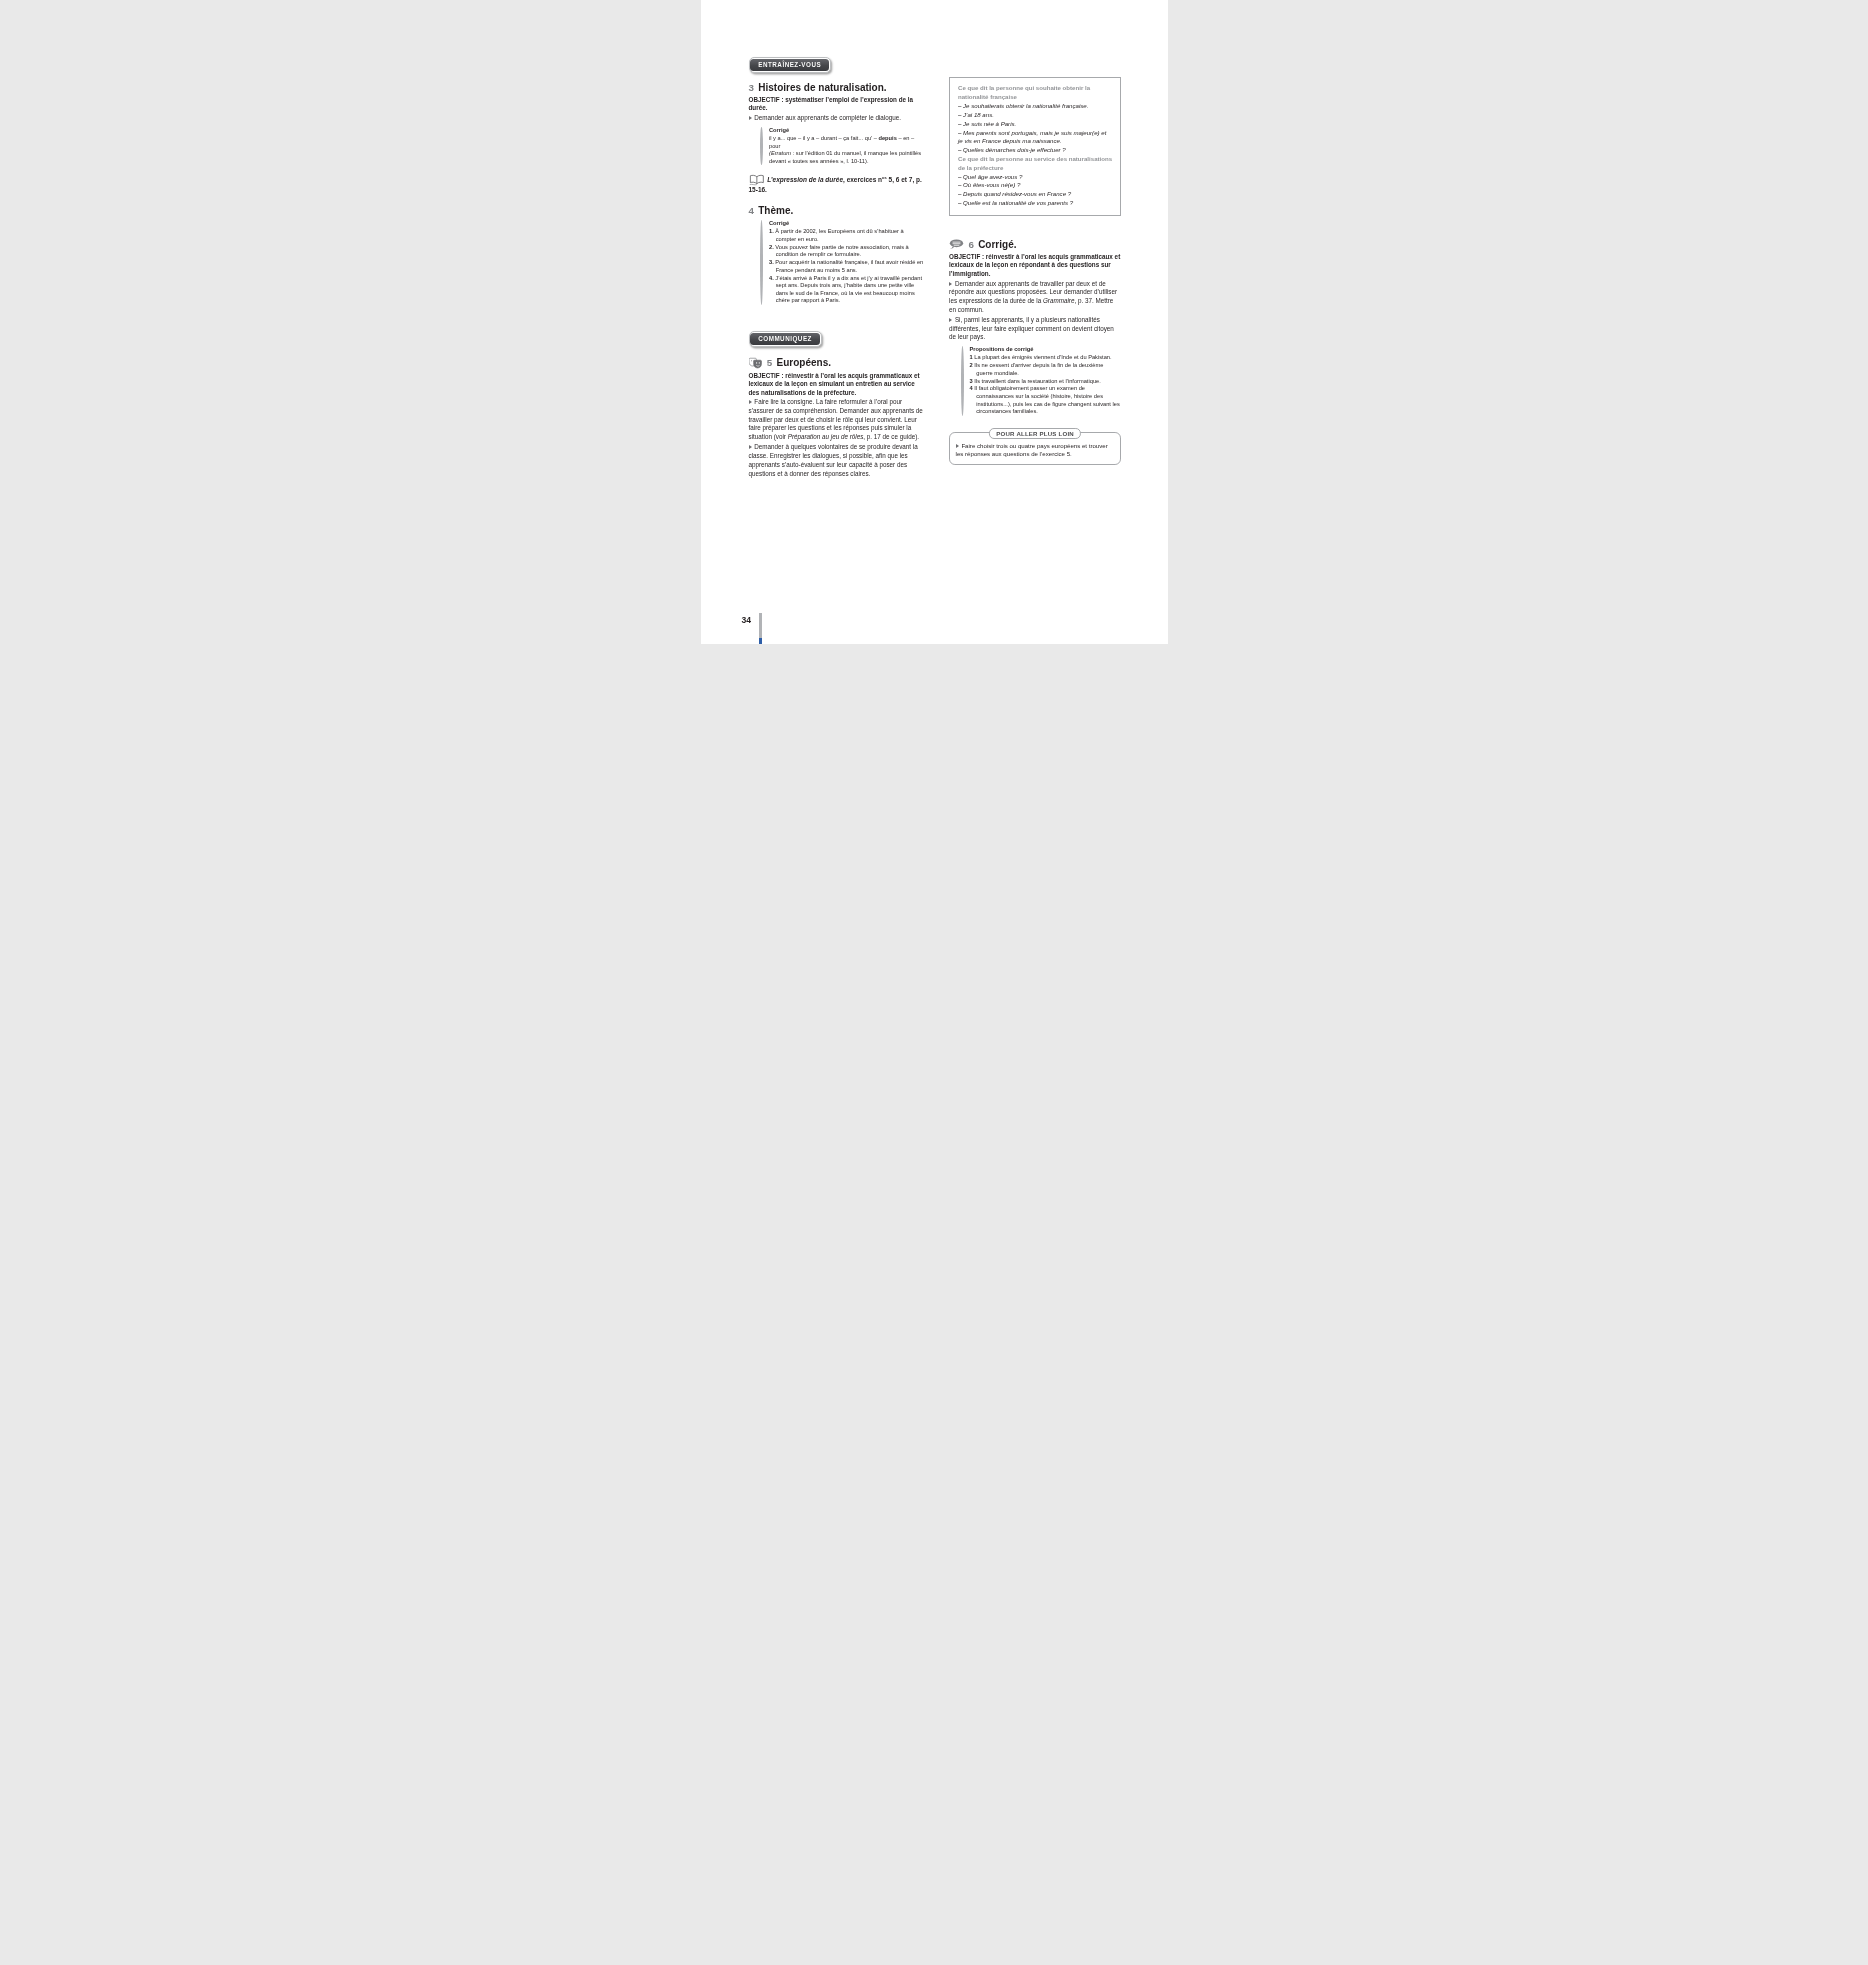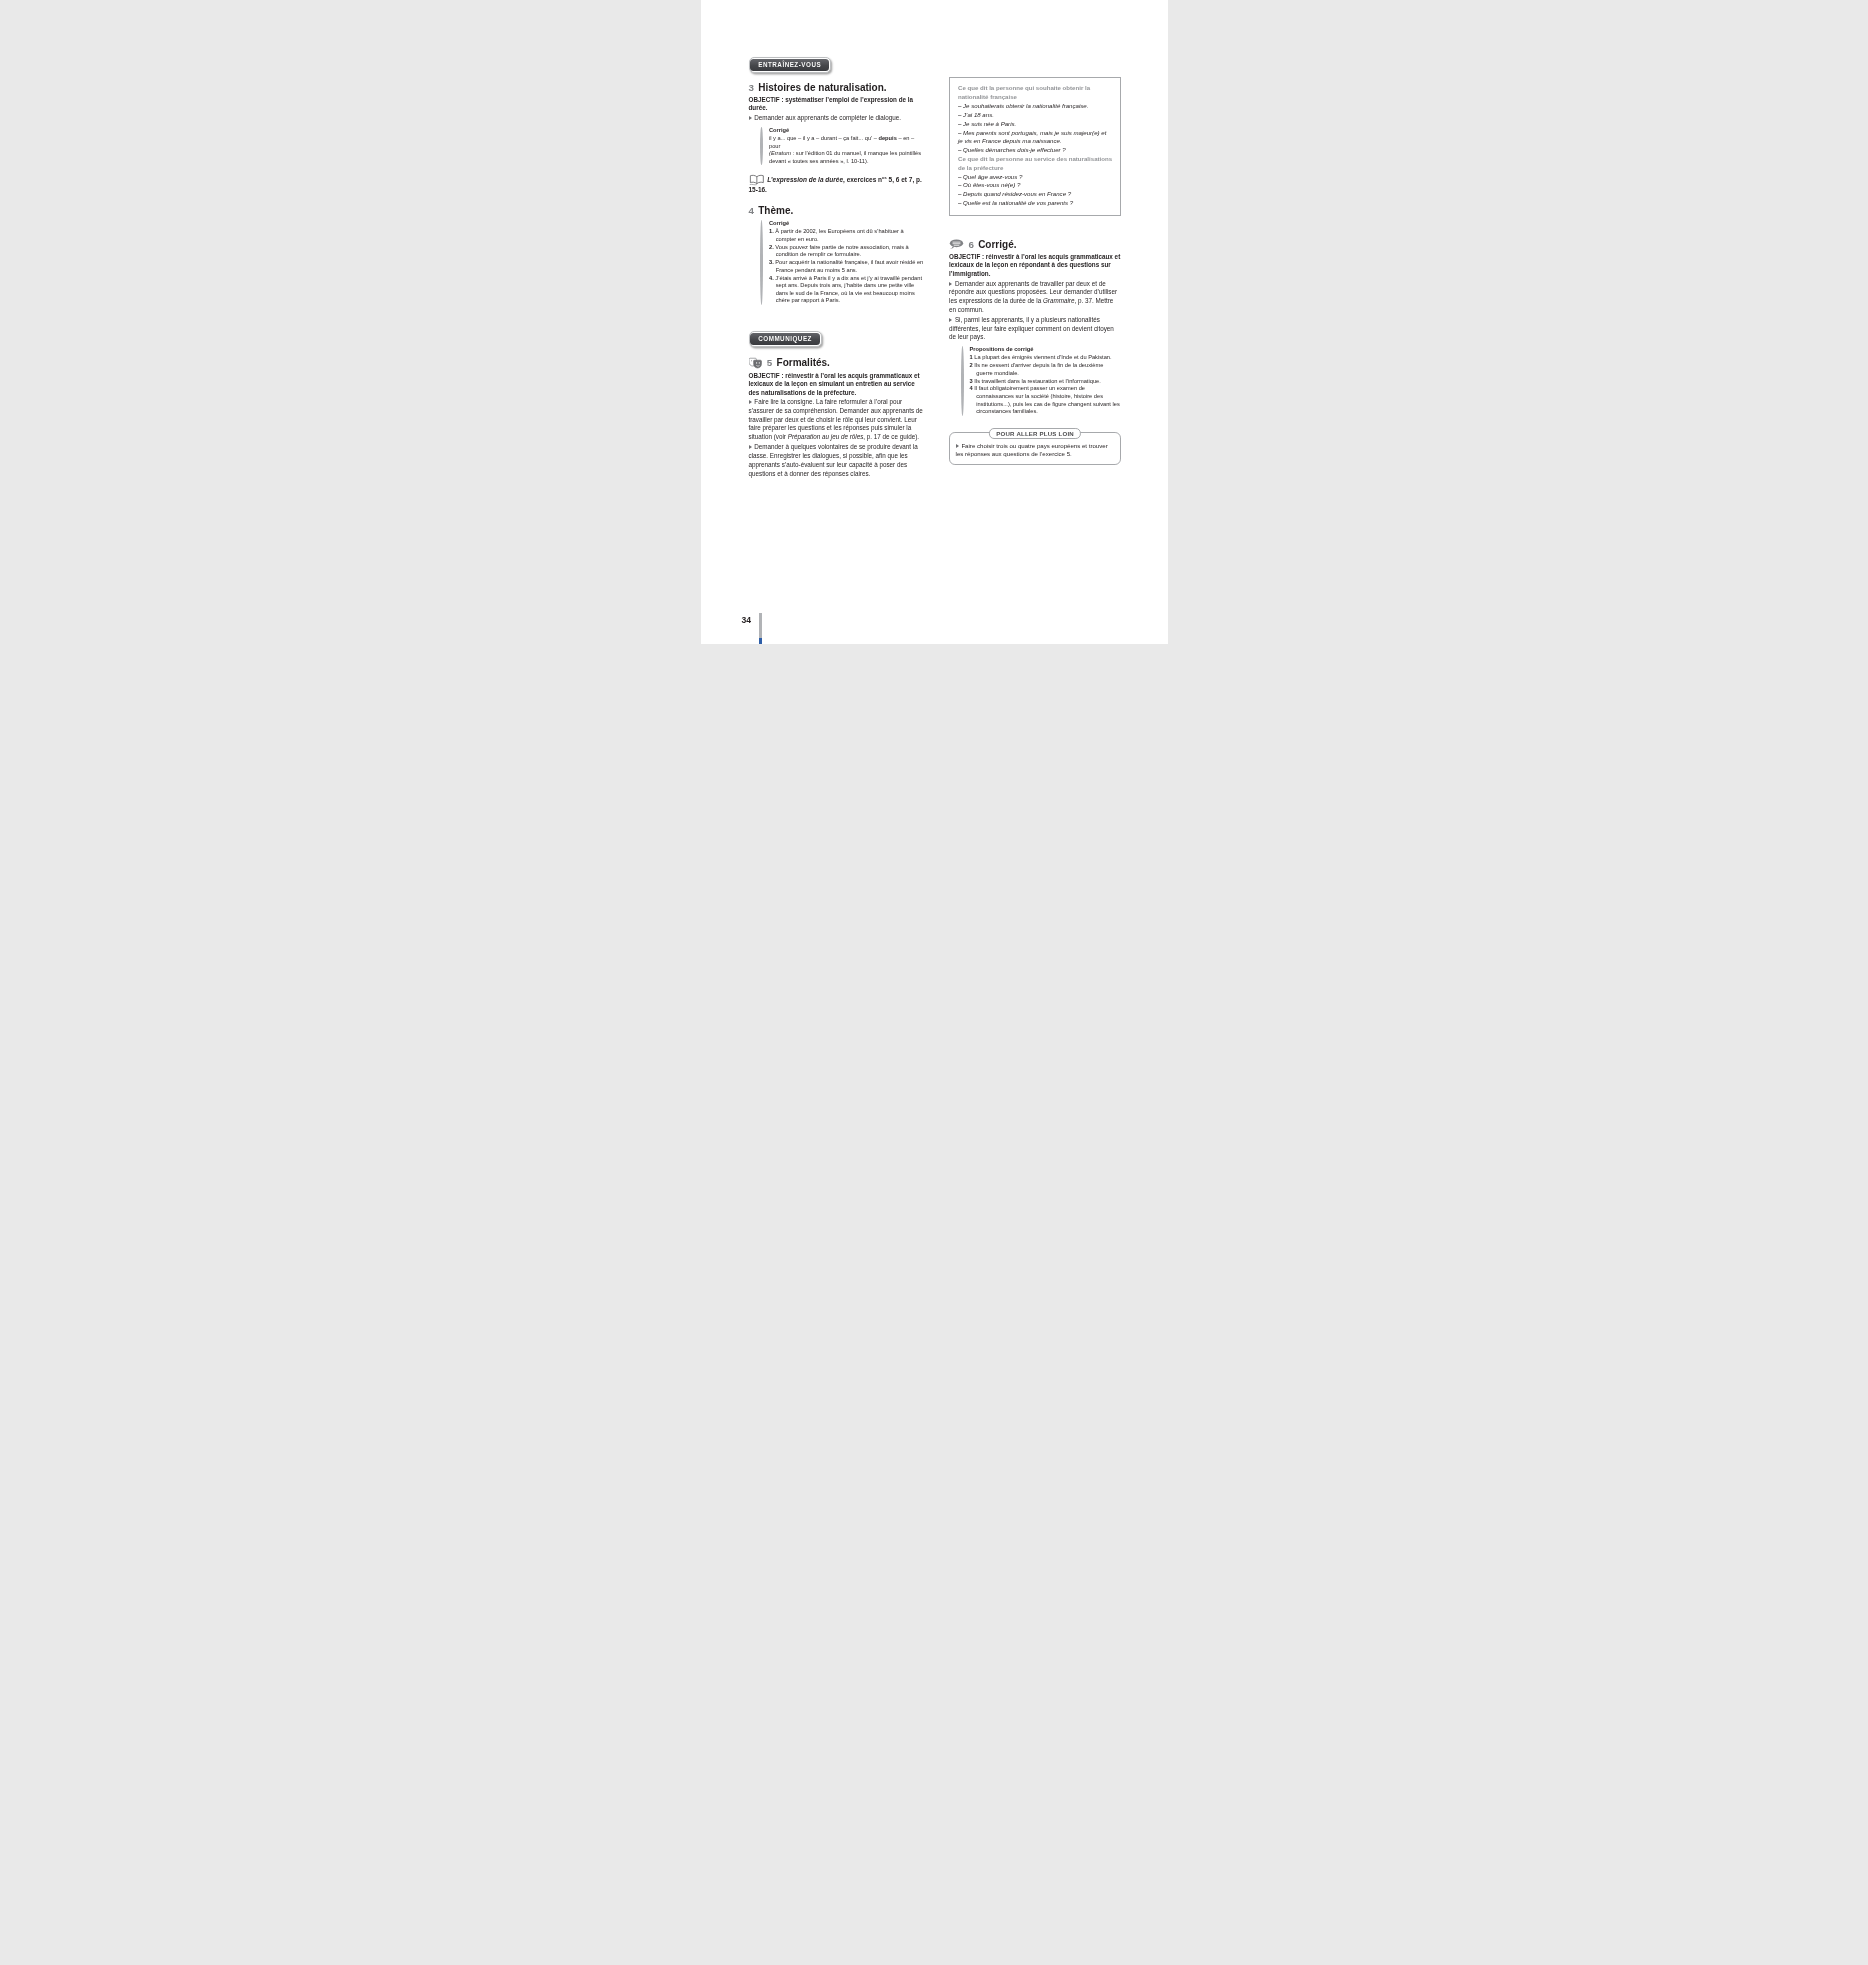--- a/index.html
+++ b/index.html
@@ -151,21 +151,21 @@
         <svg class="sec-icon" width="14" height="11.8" viewBox="0 0 36 30" aria-hidden="true">
           <path d="M3,3 h13 a3,3 0 0 1 3,3 v7 c0,6 -4.5,10 -9.5,10 S0,19 0,13 V6 a3,3 0 0 1 3,-3 z" fill="#fff" stroke="#808285" stroke-width="1.8"></path>
           <path d="M15,8 h14 a3,3 0 0 1 3,3 v7 c0,6 -4.5,10 -10,10 s-10,-4 -10,-10 v-7 a3,3 0 0 1 3,-3 z" fill="#6d6e71" stroke="#58595b" stroke-width="1.4"></path>
           <circle cx="19.5" cy="15" r="1.6" fill="#fff"></circle>
           <circle cx="26.5" cy="15" r="1.6" fill="#fff"></circle>
           <path d="M19,21.5 c2.3,2.2 5.7,2.2 8,0" stroke="#fff" stroke-width="1.6" fill="none"></path>
           <circle cx="6.5" cy="9.5" r="1.4" fill="#808285"></circle>
           <circle cx="12.5" cy="9.5" r="1.4" fill="#808285"></circle>
         </svg>
         <span class="sec-num">5</span>
-        <span class="sec-title">Formalités.</span>
+        <span class="sec-title">Européens.</span>
       </div>
       <p class="objectif">OBJECTIF : réinvestir à l’oral les acquis grammaticaux et lexicaux de la leçon en simulant un entretien au service des naturalisations de la préfecture.</p>
       <p class="para bullet">
         <span class="arrow"></span><span>Faire lire la consigne. La faire reformuler à l’oral pour s’assurer de sa compréhension. Demander aux apprenants de travailler par deux et de choisir le rôle qui leur convient. Leur faire préparer les questions et les réponses puis simuler la situation (voir </span><span class="it">Préparation au jeu de rôles</span><span>, p. 17 de ce guide).</span>
       </p>
       <p class="para bullet">
         <span class="arrow"></span><span>Demander à quelques volontaires de se produire devant la classe. Enregistrer les dialogues, si possible, afin que les apprenants s’auto-évaluent sur leur capacité à poser des questions et à donner des réponses claires.</span>
       </p>
 
     </div>

